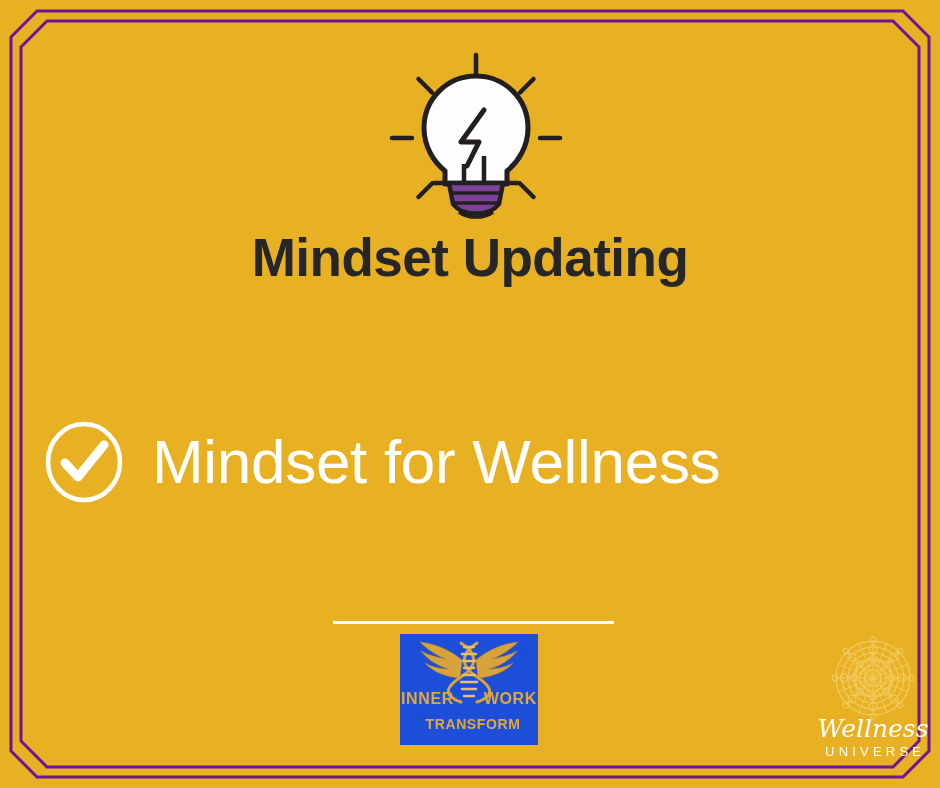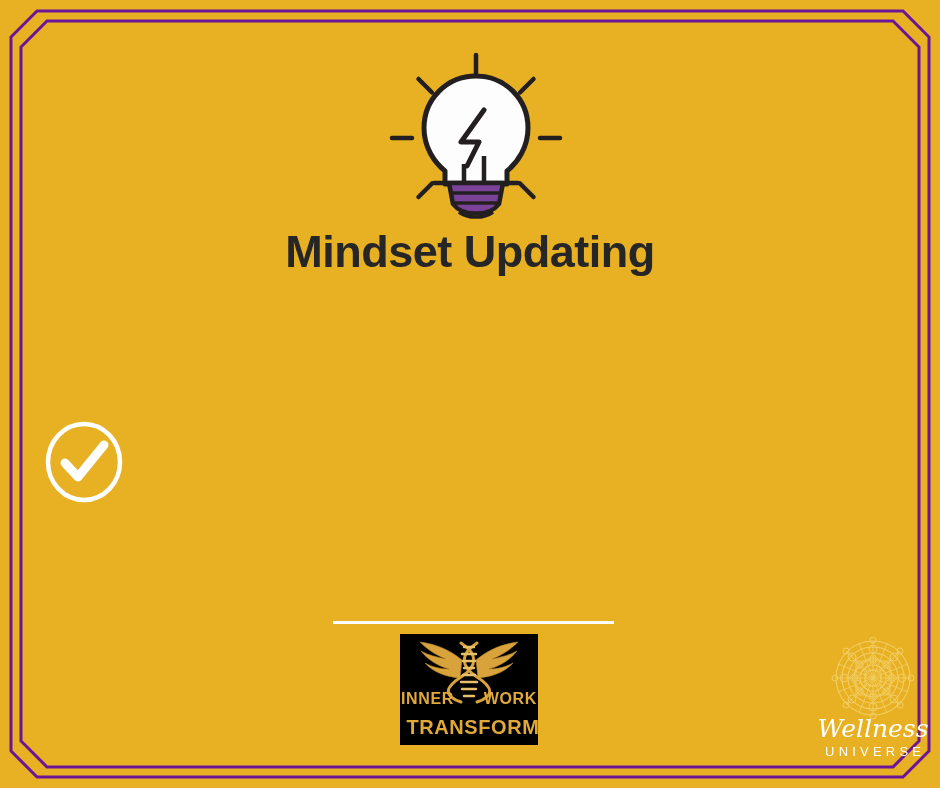--- a/index.html
+++ b/index.html
@@ -32,21 +32,21 @@
     height: 172px;
   }
   .title-block {
     position: absolute;
     left: 0;
     top: 222px;
     width: 940px;
     text-align: center;
     color: #262626;
     font-weight: bold;
-    font-size: 45px;
+    font-size: 53px;
     line-height: 1.34;
     letter-spacing: -0.5px;
   }
   .title-line {
     display: block;
     white-space: nowrap;
   }
   .item-row {
     position: absolute;
     left: 44px;
@@ -77,21 +77,21 @@
     width: 281px;
     height: 3px;
     background: #ffffff;
   }
   .logo-box {
     position: absolute;
     left: 400px;
     top: 634px;
     width: 138px;
     height: 111px;
-    background: #000000;
+    background: #1d4ed8;
     overflow: hidden;
   }
   .logo-emblem {
     position: absolute;
     left: 50%;
     top: 4px;
     transform: translateX(-50%);
     width: 126px;
     height: 66px;
   }
@@ -109,21 +109,21 @@
   }
   .logo-words .gap { display: inline-block; width: 30px; }
   .logo-sub {
     position: absolute;
     left: 0;
     top: 82px;
     width: 146px;
     text-align: center;
     color: #e0a93a;
     font-weight: bold;
-    font-size: 20px;
+    font-size: 14px;
     letter-spacing: 0.6px;
     white-space: nowrap;
   }
   .wu-logo {
     position: absolute;
     left: 793px;
     top: 632px;
     width: 116px;
     height: 126px;
     margin-left: 22px;
@@ -197,20 +197,21 @@
 
   <div class="title-block">
     <span class="title-line">Mindset Updating</span>
   </div>
 
   <div class="item-row">
     <svg class="check-icon" viewBox="0 0 80 82">
       <ellipse cx="40" cy="41" rx="36" ry="38" fill="none" stroke="#ffffff" stroke-width="4.5"></ellipse>
       <path d="M21 42 L34 56 L60 24" fill="none" stroke="#ffffff" stroke-width="9" stroke-linecap="round" stroke-linejoin="round"></path>
     </svg>
+    <span class="item-label">Mindset for Wellness</span>
   </div>
 
   <div class="divider"></div>
 
   <div class="logo-box">
     <svg class="logo-emblem" viewBox="0 0 126 66">
       <g fill="#d9a33c" stroke="#b8862a" stroke-width="0.6">
         <path d="M56 22 C44 12 30 6 14 4 C22 12 30 17 40 21 C30 19 22 17 15 13 C22 22 32 28 43 31 C34 31 26 29 19 25 C27 34 40 39 54 40 Z"></path>
         <path d="M70 22 C82 12 96 6 112 4 C104 12 96 17 86 21 C96 19 104 17 111 13 C104 22 94 28 83 31 C92 31 100 29 107 25 C99 34 86 39 72 40 Z"></path>
       </g>

